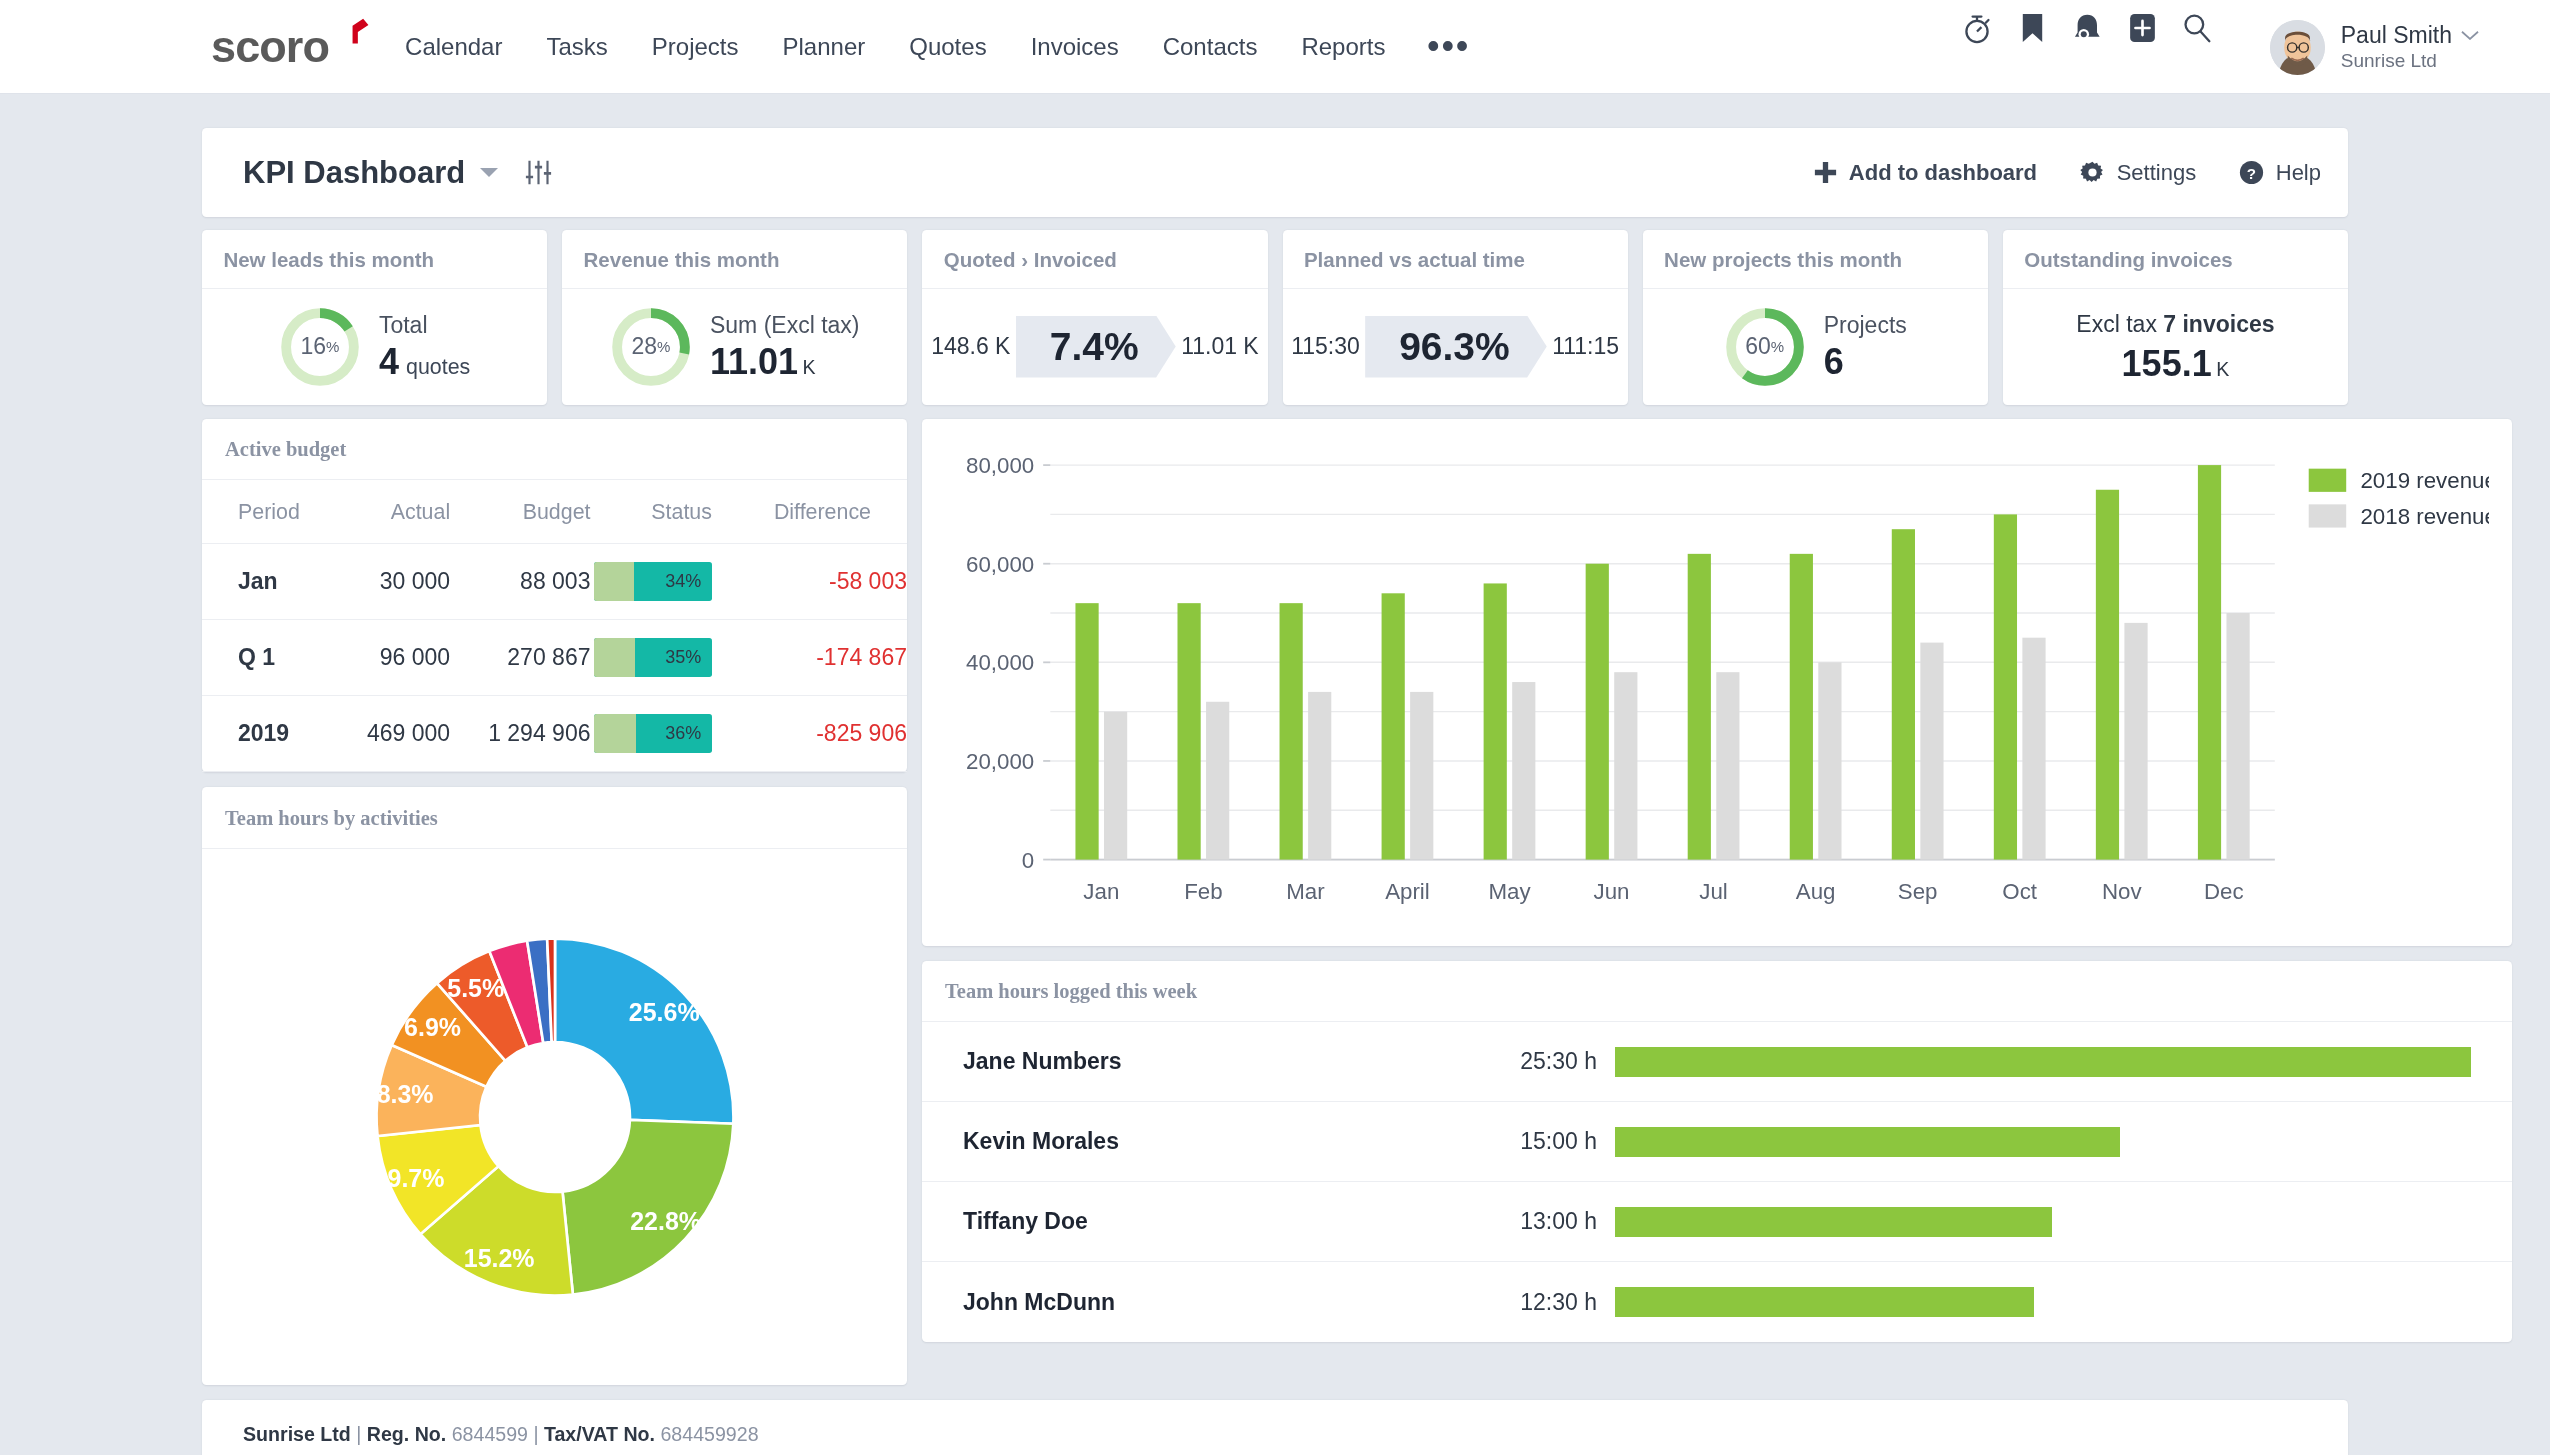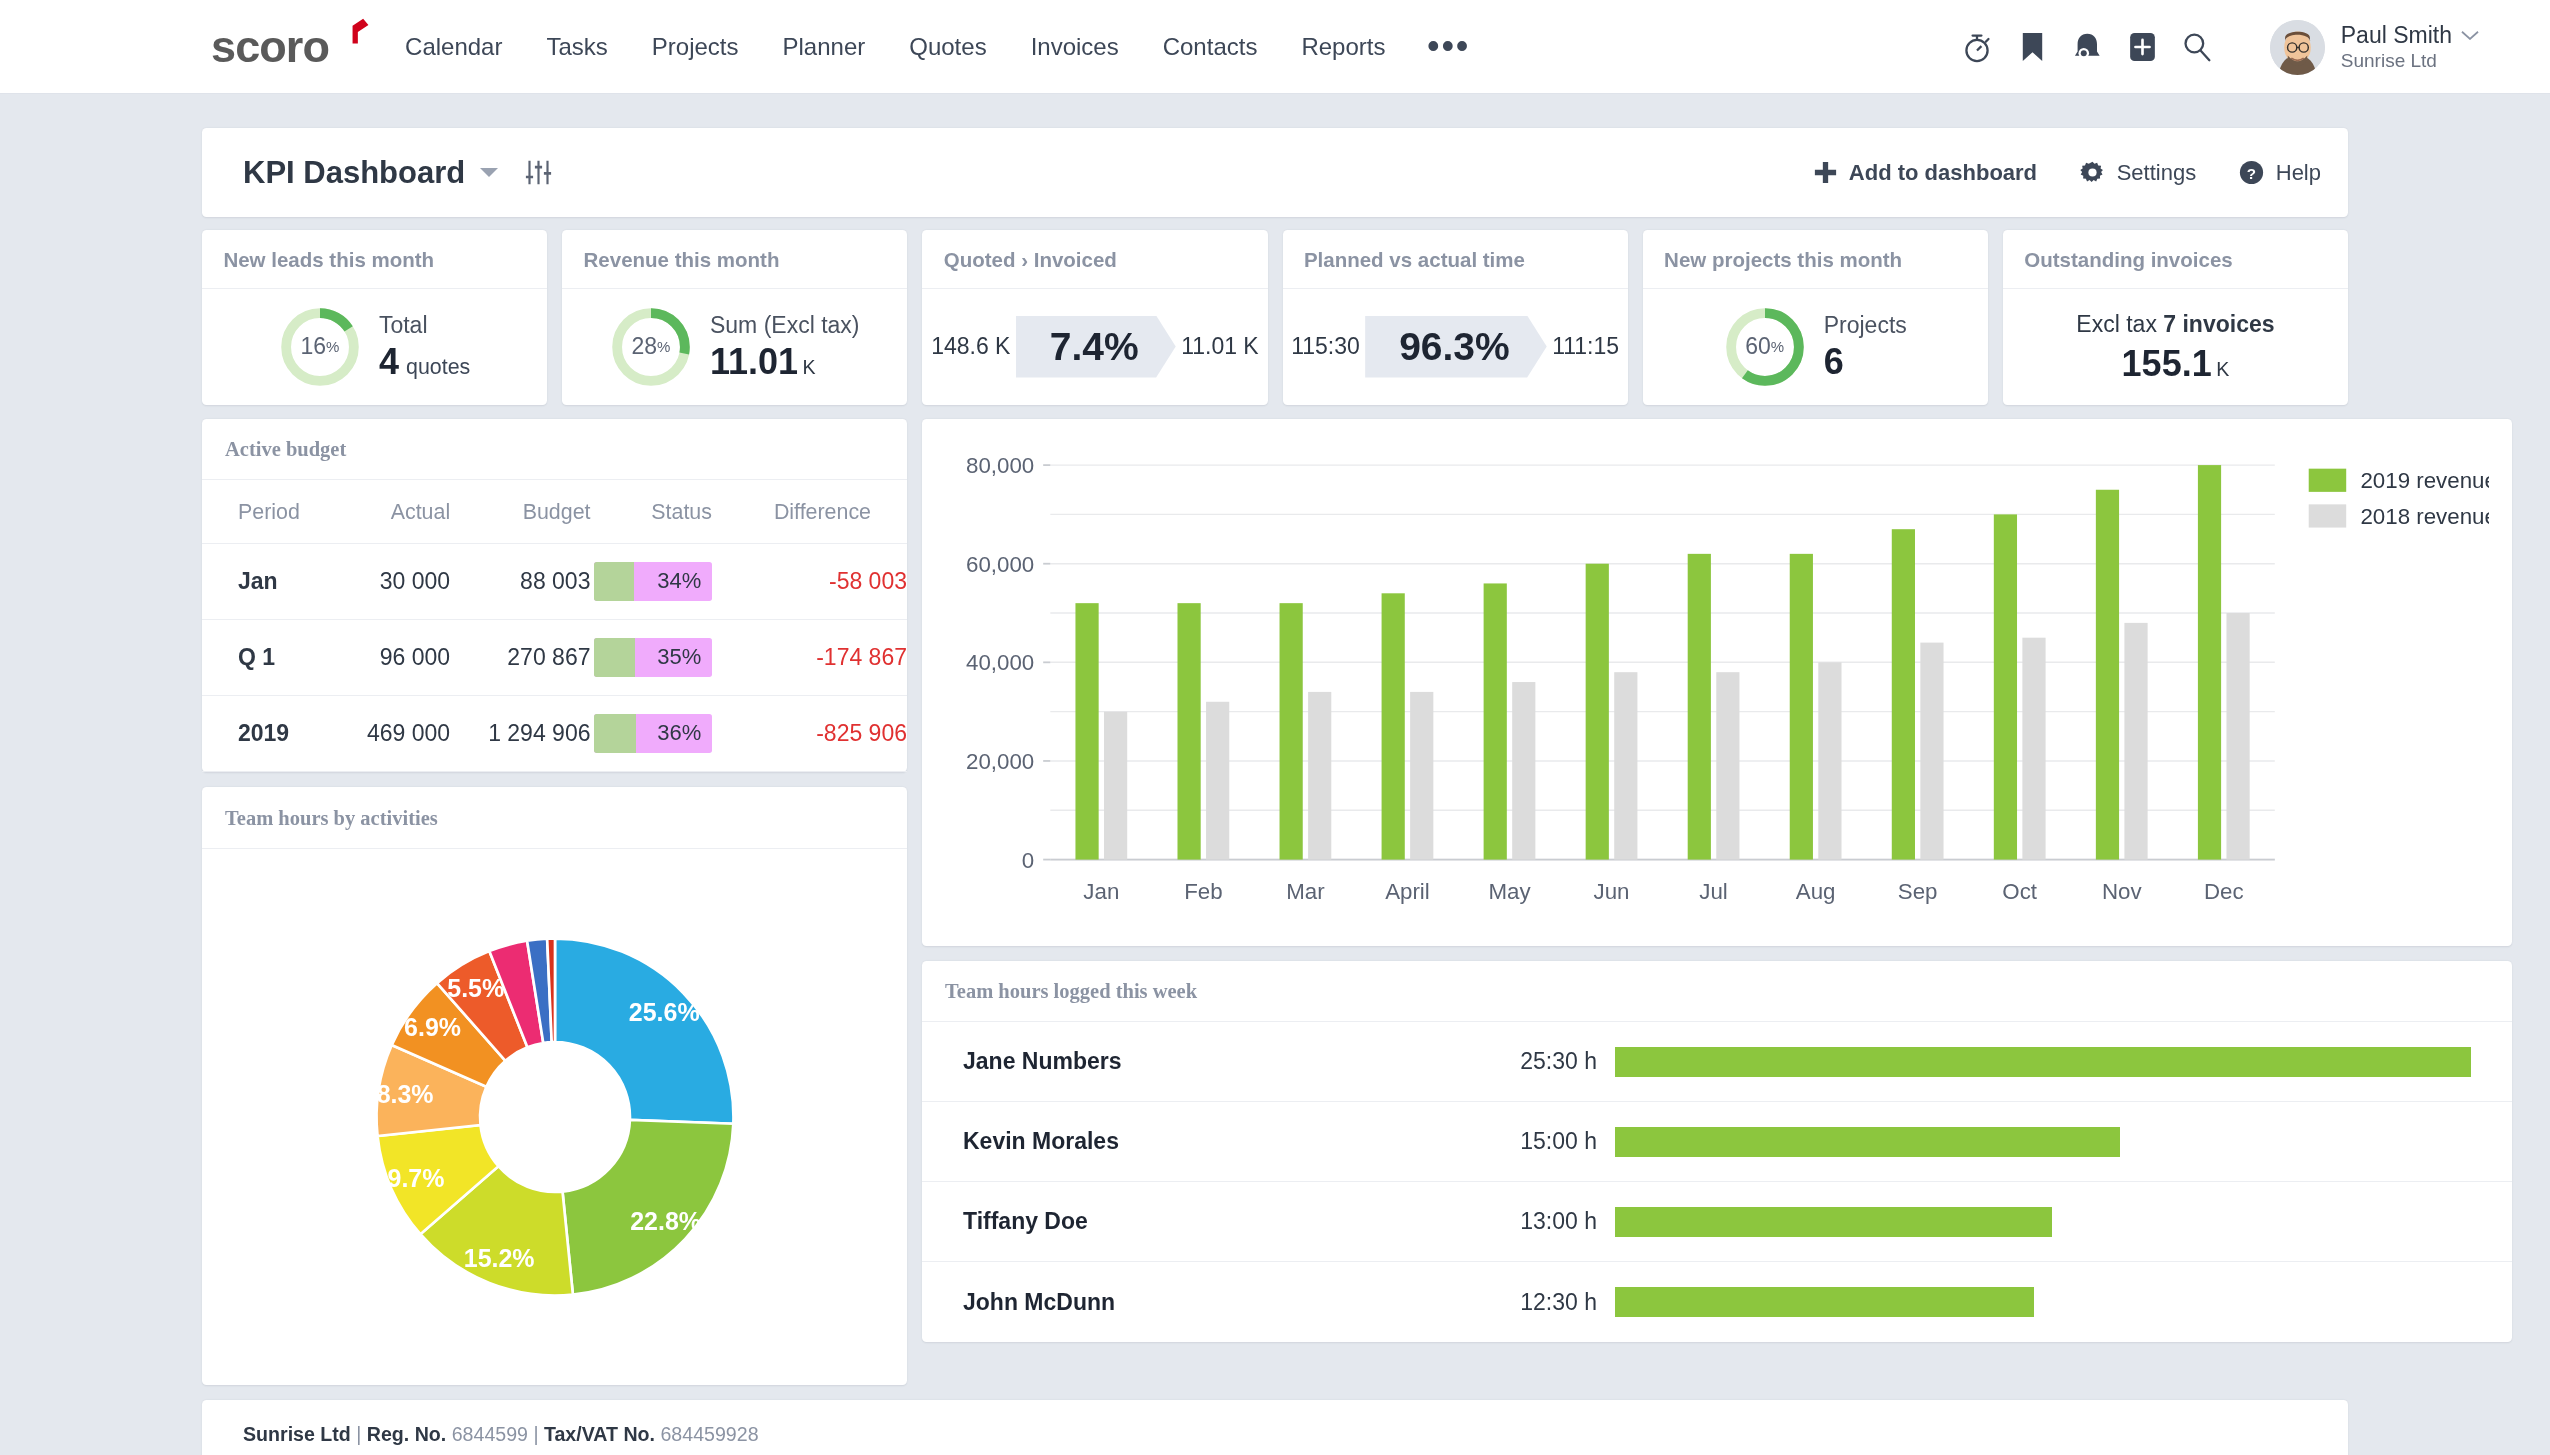--- a/index.html
+++ b/index.html
@@ -33,21 +33,21 @@
     font-size: 24px; color: #3d4757; padding: 0 22px;
     white-space: nowrap; cursor: pointer;
   }
   .nav-more {
     font-size: 36px; color: #3d4757; padding: 0 19.6px; line-height: 0.4;
     letter-spacing: 1.8px; cursor: pointer;
   }
 
   .topright {
     position: absolute; right: 0; top: 0; height: 94px;
-    display: flex; align-items: center; padding-right: 71px;
+    display: flex; padding-right: 71px;
   }
   .icon-btn {
     width: 55px; height: 55px; display: flex; align-items: center;
     justify-content: center; cursor: pointer; color: #3d4757;
   }
   .icon-btn svg { display: block; }
   .user-block { display: flex; align-items: center; margin-left: 45px; cursor: pointer; }
   .avatar {
     width: 55px; height: 55px; border-radius: 50%;
     background: #d8dce2; overflow: hidden; position: relative; flex: none;
@@ -144,23 +144,23 @@
   .budget-table td {
     font-size: 23px; color: #2f3845; padding: 18px 0;
     text-align: right; border-bottom: 0.9px solid #eceef2;
   }
   .budget-table td:first-child { text-align: left; padding-left: 36px; font-weight: 700; }
   .budget-table td:last-child { color: #e03131; }
   .budget-table tr:last-child td { border-bottom: 0.9px solid #eceef2; }
   .status-cell { width: 134px; padding-right: 12.5px !important; }
   .status-wrap {
     display: inline-flex; align-items: center; justify-content: flex-end;
-    background: #f0abfc; border-radius: 2.7px; width: 118px; height: 39px;
+    background: #14b8a6; border-radius: 2.7px; width: 118px; height: 39px;
     position: relative; overflow: hidden; padding-right: 10.7px;
-    font-size: 22px; color: #2f3845;
+    font-size: 18px; color: #2f3845;
   }
   .status-fill {
     position: absolute; left: 0; top: 0; bottom: 0;
     background: #b4d49a;
   }
   .status-num { position: relative; z-index: 2; }
 
   
   .donut-wrap {
     height: 536px; display: flex; align-items: center; justify-content: center;

